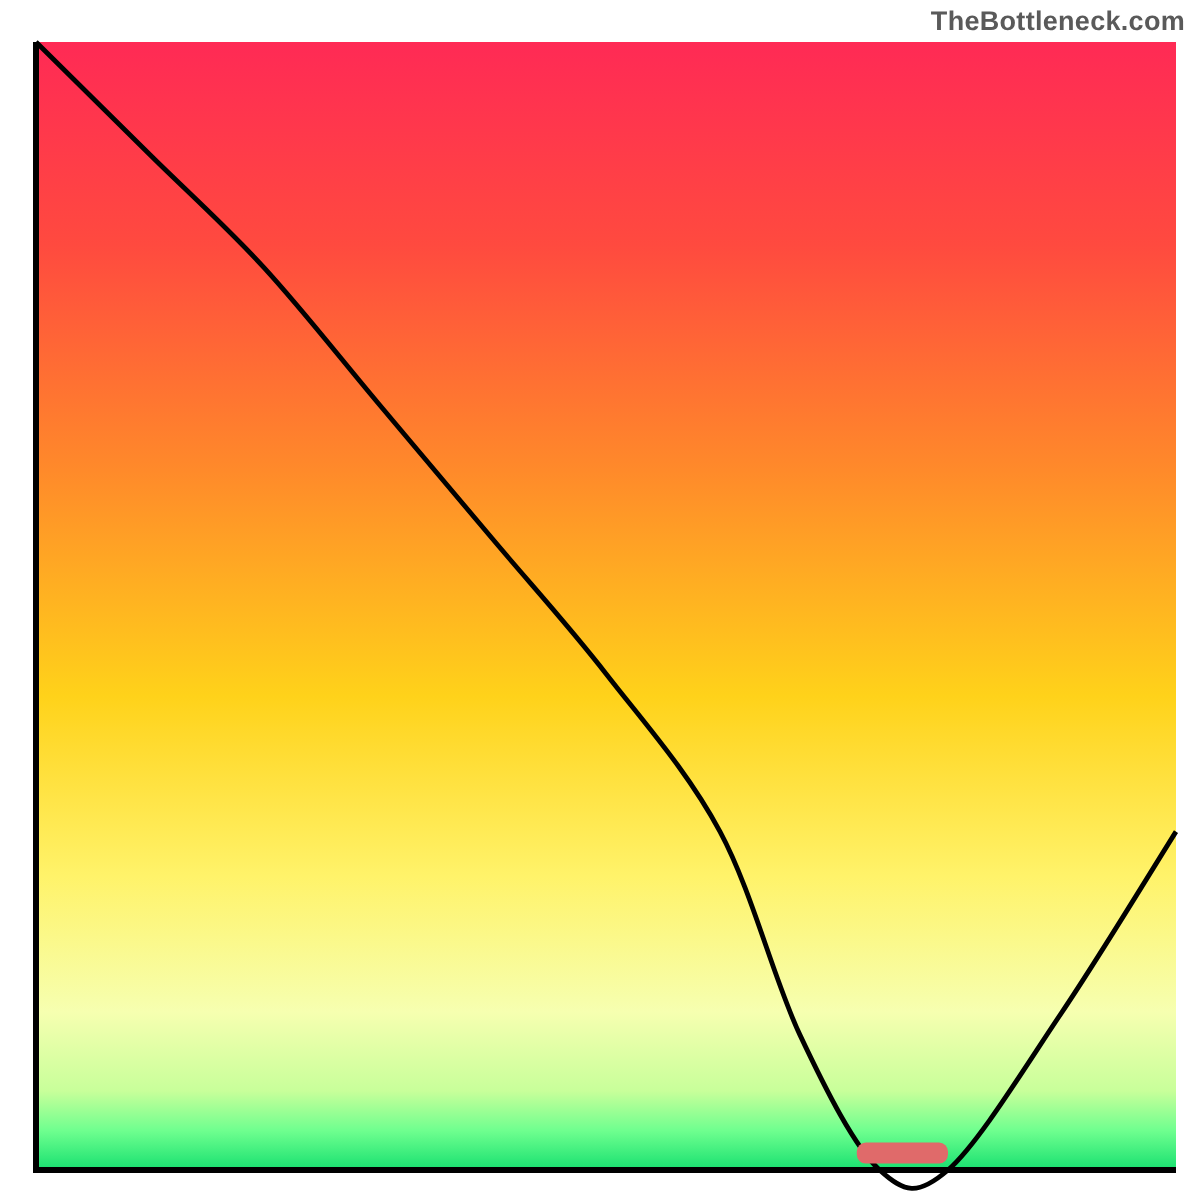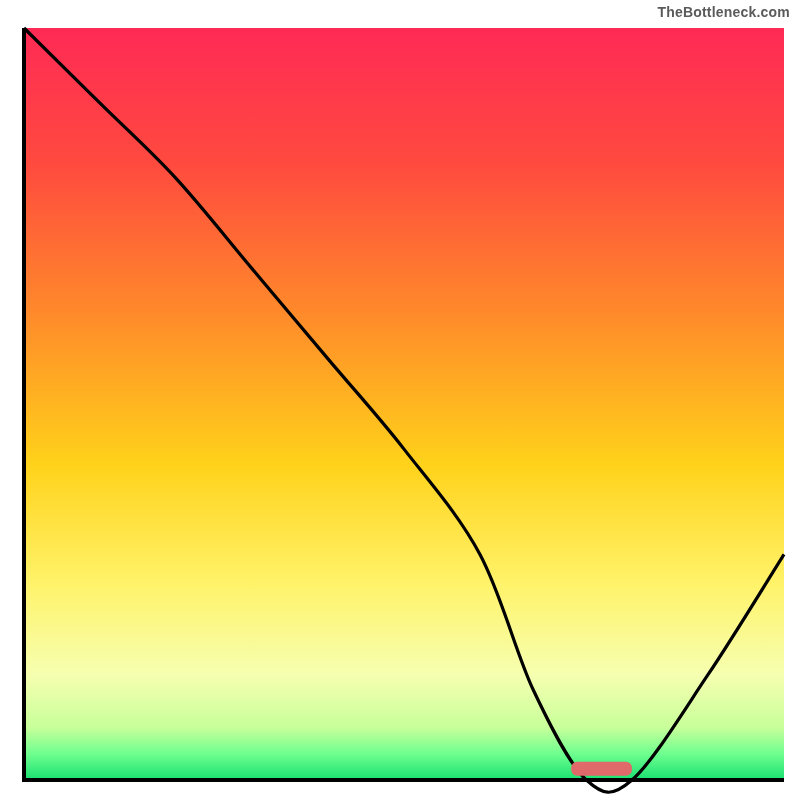--- a/index.html
+++ b/index.html
@@ -12,21 +12,21 @@
   }
   .wrap {
     position: relative;
     width: 800px;
     height: 800px;
   }
   .watermark {
     position: absolute;
     top: 4px;
     right: 10px;
-    font-size: 14px;
+    font-size: 18px;
     font-weight: 600;
     color: #5a5a5a;
     letter-spacing: 0.2px;
     text-align: center;
   }
   svg {
     position: absolute;
     left: 0;
     top: 0;
   }

